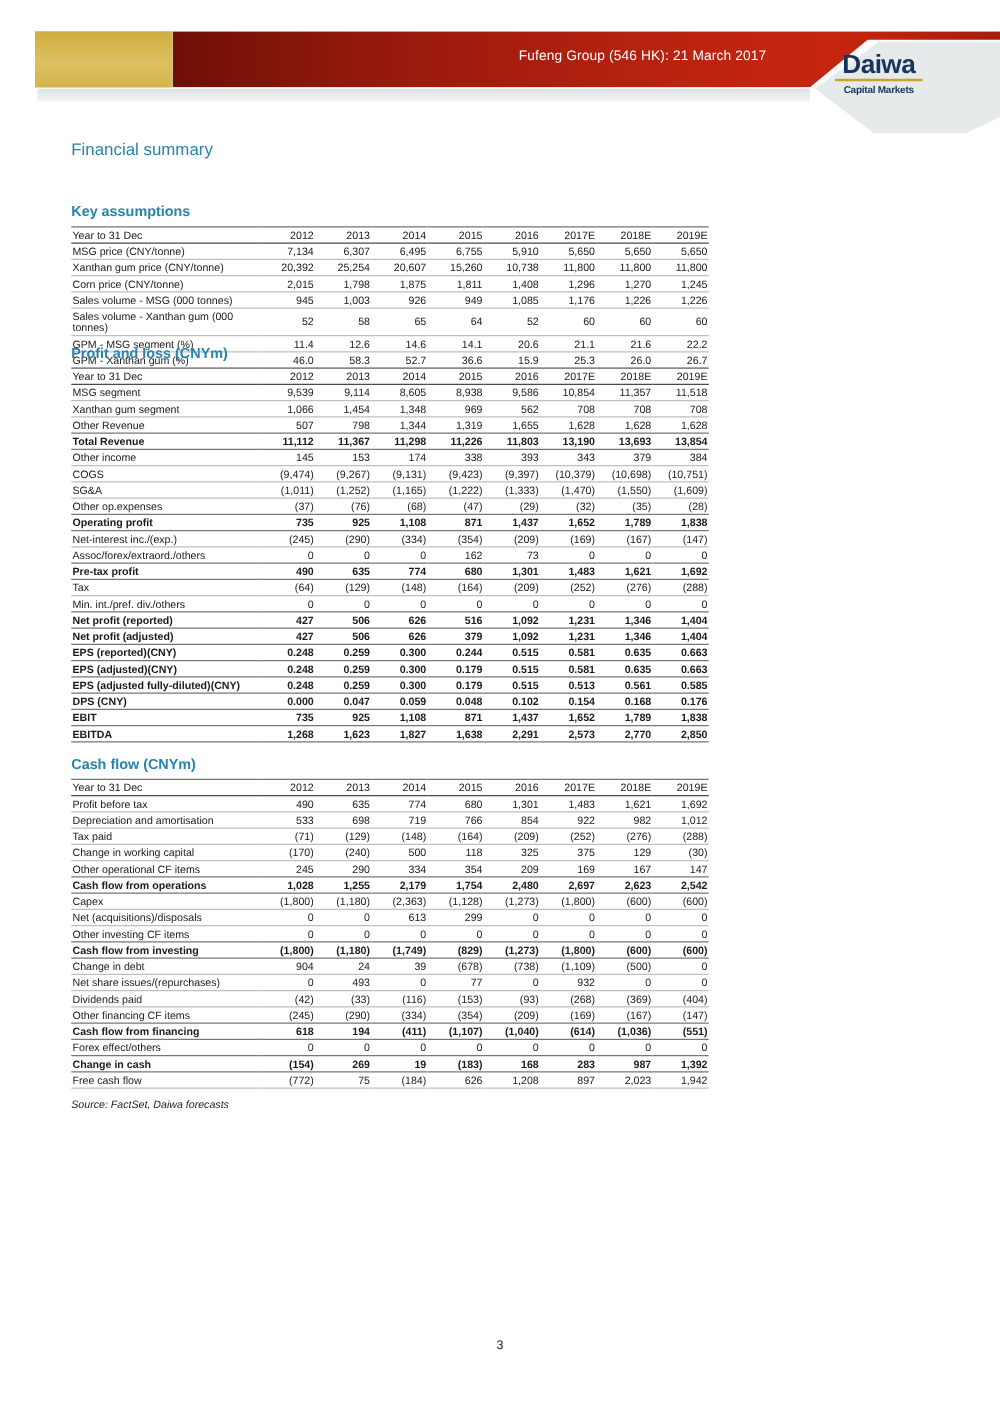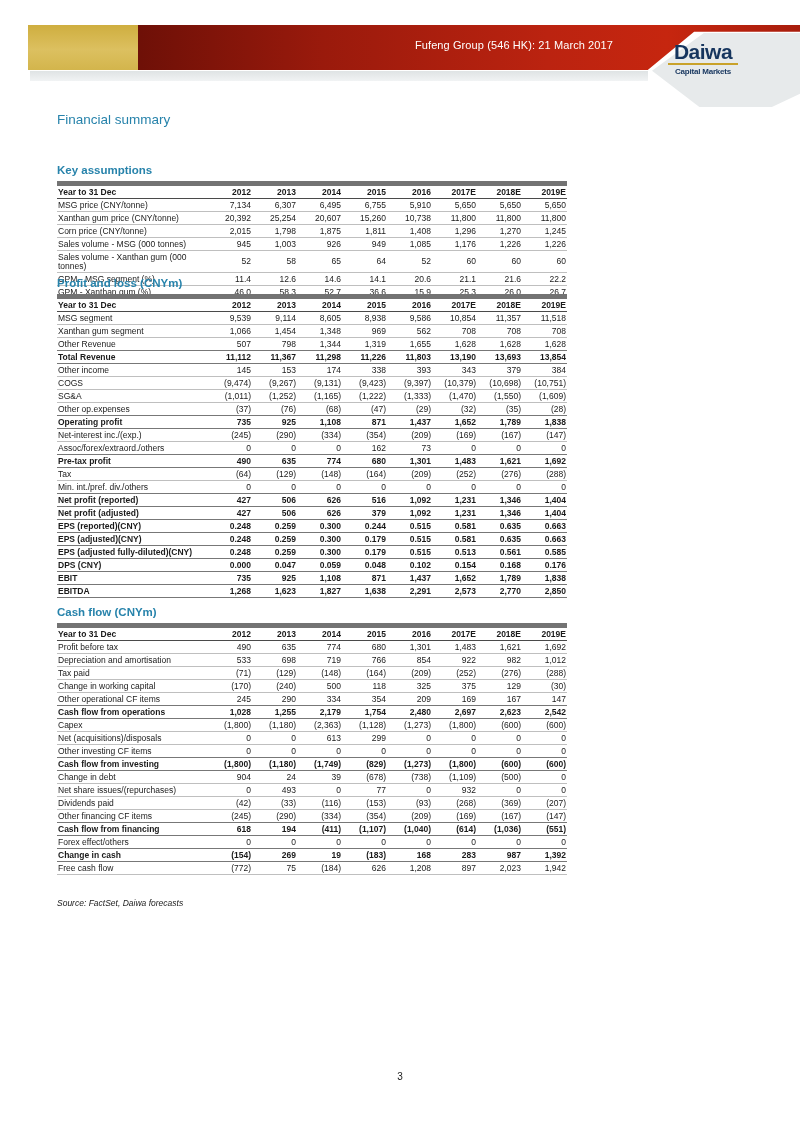--- a/index.html
+++ b/index.html
@@ -55,29 +55,29 @@
   }
 
   table.fin-table {
     width:510px; border-collapse:collapse; table-layout:fixed;
     font-size:8.5px; line-height:9px;
   }
   .fin-table th, .fin-table td {
     padding:1.5px 1px 1.5px 0; vertical-align:middle; text-align:right;
     white-space:normal;
   }
-  .fin-table th { font-weight:bold; border-top:5px solid #737373; border-bottom:1px solid #4a4a4a; width:45px; }
+  .fin-table th { font-weight:normal; border-top:1px solid #737373; border-bottom:1px solid #4a4a4a; width:45px; }
   .fin-table th.lbl, .fin-table td.lbl { text-align:left; width:150px; padding-left:1px; }
   .fin-table tbody tr:not(:first-child) td { border-top:1px solid #bfbfbf; }
   .fin-table tbody tr.bold td { font-weight:bold; border-top-color:#777777; }
   .fin-table tbody tr.after-bold td { border-top-color:#777777; }
   .fin-table tbody tr:last-child td { border-bottom:1px solid #bfbfbf; }
   .fin-table tbody tr.bold:last-child td { border-bottom:1px solid #777777; }
 
-  .source-note { margin-top:23px; font-size:8.5px; font-style:italic; color:#222222; }
+  .source-note { margin-top:7px; font-size:8.5px; font-style:italic; color:#222222; }
 
   .page-number {
     position:absolute; left:0; top:1071px; width:800px;
     text-align:center; font-size:10px; color:#1a1a1a;
   }
 </style>
 </head>
 <body>
 
 <div class="gold-block"></div>
@@ -605,21 +605,21 @@
         </tr>
         <tr>
           <td class="lbl">Dividends paid</td>
           <td>(42)</td>
           <td>(33)</td>
           <td>(116)</td>
           <td>(153)</td>
           <td>(93)</td>
           <td>(268)</td>
           <td>(369)</td>
-          <td>(207)</td>
+          <td>(404)</td>
         </tr>
         <tr>
           <td class="lbl">Other financing CF items</td>
           <td>(245)</td>
           <td>(290)</td>
           <td>(334)</td>
           <td>(354)</td>
           <td>(209)</td>
           <td>(169)</td>
           <td>(167)</td>

